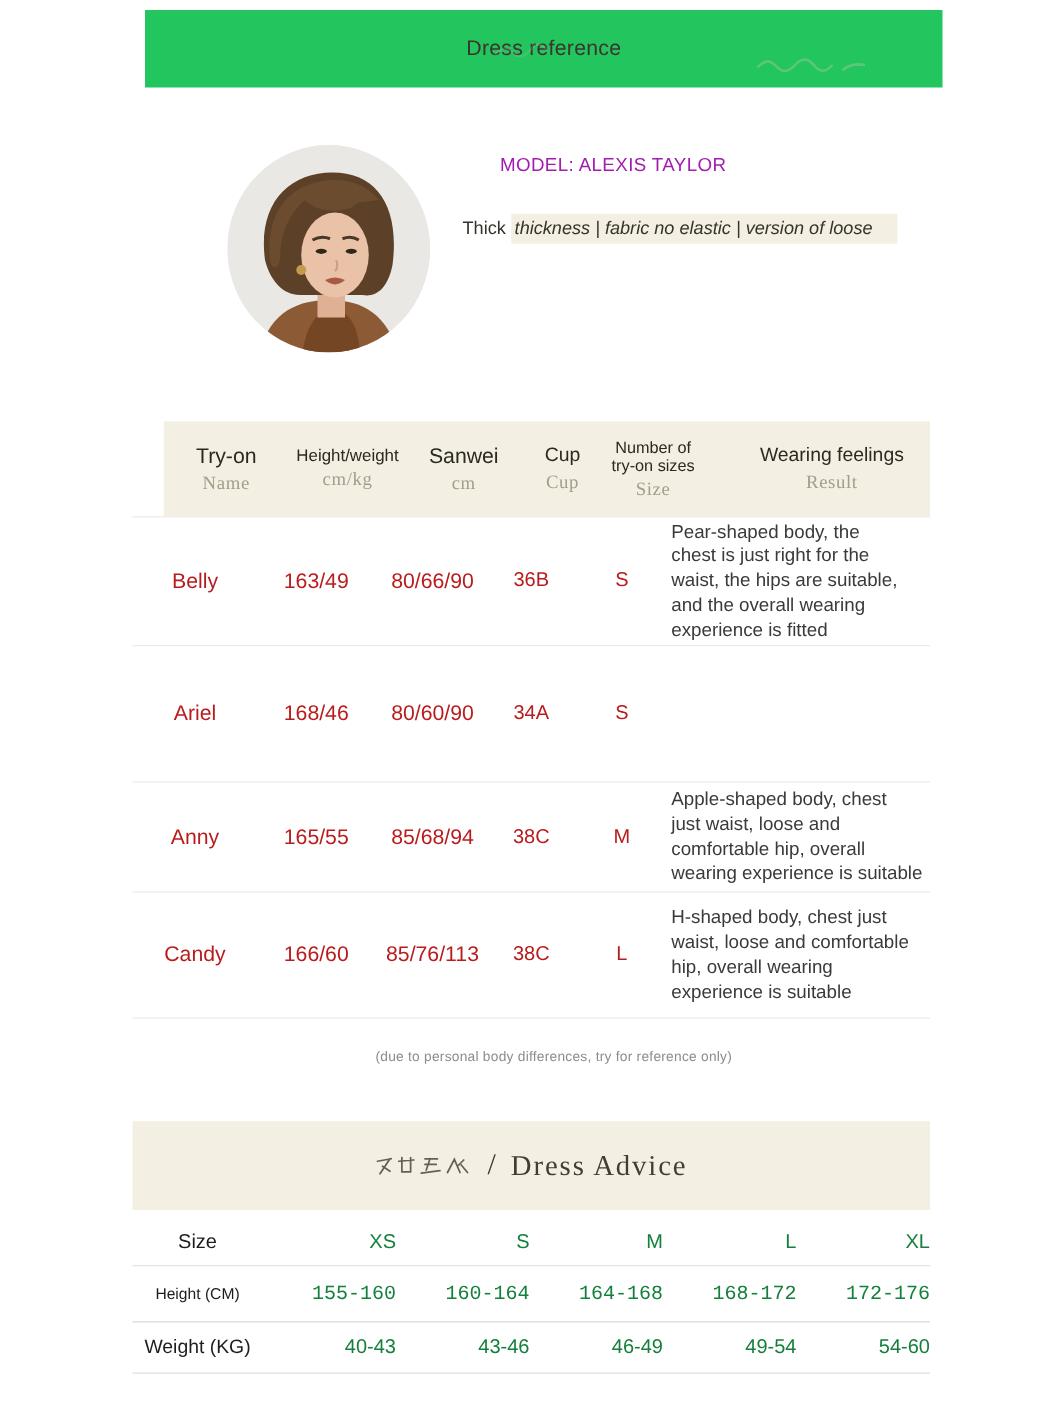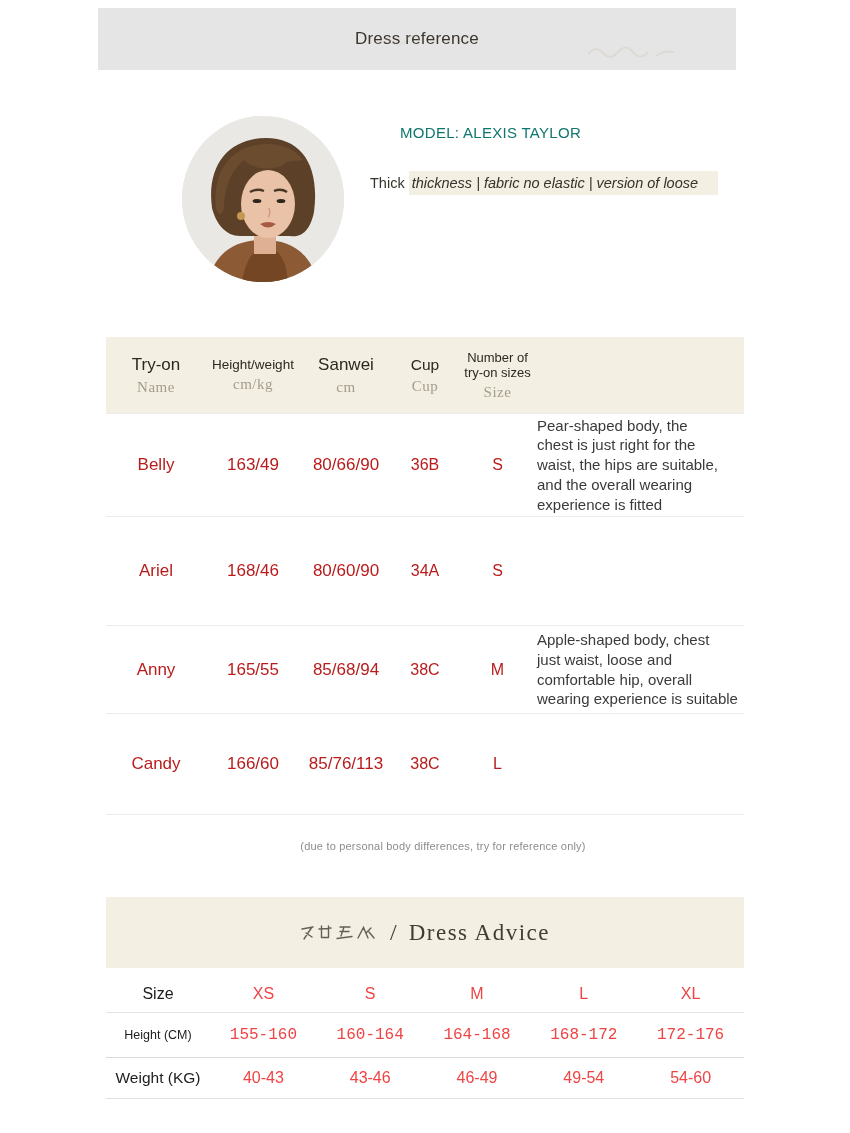--- a/index.html
+++ b/index.html
@@ -7,43 +7,43 @@
   .page {
     position:relative; width:850px; height:1133px; margin:0 auto;
     background:#ffffff; overflow:hidden;
     font-family:"Liberation Sans","DejaVu Sans",sans-serif;
     color:#2e2e2e;
   }
   .serif { font-family:"Liberation Serif","DejaVu Serif",serif; }
 
   
   .banner1 {
-    position:absolute; left:98px; top:8px; width:638px; height:62px;
-    background:#e5e5e5; display:flex; align-items:center; justify-content:center;
+    position:absolute; left:116px; top:8px; width:638px; height:62px;
+    background:#22c55e; display:flex; align-items:center; justify-content:center;
   }
   .banner1 .title { font-size:17px; font-weight:500; color:#3b352d; letter-spacing:.2px; }
   .wm { position:absolute; opacity:.35; }
   .wm-right { left:488px; top:36px; }
   .wm-left  { left:278px; top:22px; opacity:.18; }
 
   
   .avatar {
     position:absolute; left:182px; top:116px; width:162px; height:166px;
     border-radius:50%; overflow:hidden; background:#eae8e4;
   }
   .model-text { position:absolute; left:400px; top:124px; width:340px; }
-  .model-name { font-size:15px; color:#0f766e; letter-spacing:.3px; }
+  .model-name { font-size:15px; color:#a21caf; letter-spacing:.3px; }
   .model-stats { margin-top:25px; font-size:16px; line-height:21px; color:#2e2d2b; }
   .fabric-line { margin-top:34px; font-size:14.5px; color:#36332c; white-space:nowrap; margin-left:-30px; }
   .fabric-line .hl { background:#f3efe2; padding:4px 20px 4px 3px;font-style:italic; }
 
   
   .tt { position:absolute; left:106px; top:337px; width:638px; }
   .tt-header {
-    display:flex; background:#f3efe2; height:76px; align-items:center;
+    display:flex; background:#f3efe2; height:76px; align-items:center;margin-left:25px;
   }
   .cell { flex:none; text-align:center; }
   .c1 { width:100px; } .c2 { width:94px; } .c3 { width:92px; }
   .c4 { width:66px; }  .c5 { width:79px; } .c6 { width:207px; }
   .tt-header .main { color:#2c2822; }
   .h1 .main { font-size:17px; }
   .h2 .main { font-size:13.5px; }
   .h3 .main { font-size:17px; }
   .h4 .main { font-size:15.5px; }
   .h5 .main { font-size:13px; line-height:15px; white-space:pre-line; }
@@ -82,21 +82,21 @@
   
   .st { position:absolute; left:106px; top:975px; width:638px; }
   .st-row { display:flex; align-items:center; border-bottom:1px solid #e0e0e0; }
   .st-r1 { height:38px; border-bottom-color:#e4e4e4; }
   .st-r2 { height:45px; border-bottom-color:#d9d9d9; }
   .st-r3 { height:41px; }
   .st-label { width:104px; text-align:center; color:#1d1d1d; }
   .st-r1 .st-label { font-size:16px; }
   .st-r2 .st-label { font-size:12.5px; }
   .st-r3 .st-label { font-size:15.5px; }
-  .st-val { flex:1; text-align:center; font-size:16px; color:#ef4444; }
+  .st-val { flex:1; text-align:right; font-size:16px; color:#15803d; }
   .st-r2 .st-val { font-size:16px;font-family:Liberation Mono, monospace; }
 </style>
 </head>
 <body>
 
 <div class="page">
 
   <div class="banner1">
     <div class="title">Dress reference</div>
     <svg class="wm wm-left" width="60" height="20" viewBox="0 0 60 20">
@@ -160,20 +160,24 @@
         <div class="sub">cm</div>
       </div>
       <div class="cell c4 h4">
         <div class="main">Cup</div>
         <div class="sub">Cup</div>
       </div>
       <div class="cell c5 h5">
         <div class="main">Number of
 try-on sizes</div>
         <div class="sub">Size</div>
+      </div>
+      <div class="cell c6 h6">
+        <div class="main">Wearing feelings</div>
+        <div class="sub">Result</div>
       </div>
     </div>
 
     <div class="tt-row r1">
       <div class="cell c1">Belly</div>
       <div class="cell c2">163/49</div>
       <div class="cell c3">80/66/90</div>
       <div class="cell c4">36B</div>
       <div class="cell c5">S</div>
       <div class="cell c6"><div class="inner">Pear-shaped body, the
@@ -199,20 +203,24 @@
 just waist, loose and
 comfortable hip, overall
 wearing experience is suitable</div></div>
     </div>
     <div class="tt-row r4">
       <div class="cell c1">Candy</div>
       <div class="cell c2">166/60</div>
       <div class="cell c3">85/76/113</div>
       <div class="cell c4">38C</div>
       <div class="cell c5">L</div>
+      <div class="cell c6"><div class="inner">H-shaped body, chest just
+waist, loose and comfortable
+hip, overall wearing
+experience is suitable</div></div>
     </div>
   </div>
 
   <div class="note">(due to personal body differences, try for reference only)</div>
 
   <div class="banner2">
     <span class="cn-mark">
       <svg width="78" height="18" viewBox="0 0 78 18">
         <g fill="none" stroke="#4e483a" stroke-width="1.4" stroke-linecap="round">
           <path d="M2,5 L13,3 M12,3 L4,15 M6,9 L12,13"></path>

